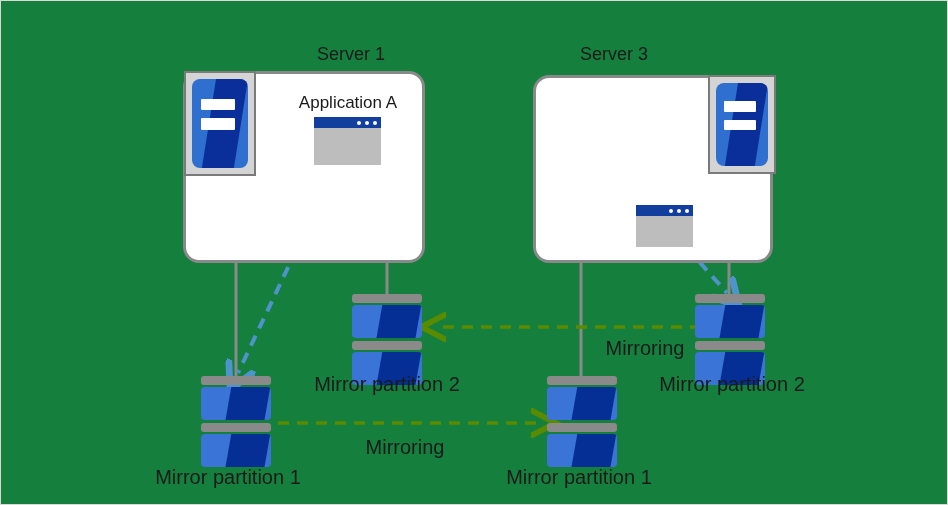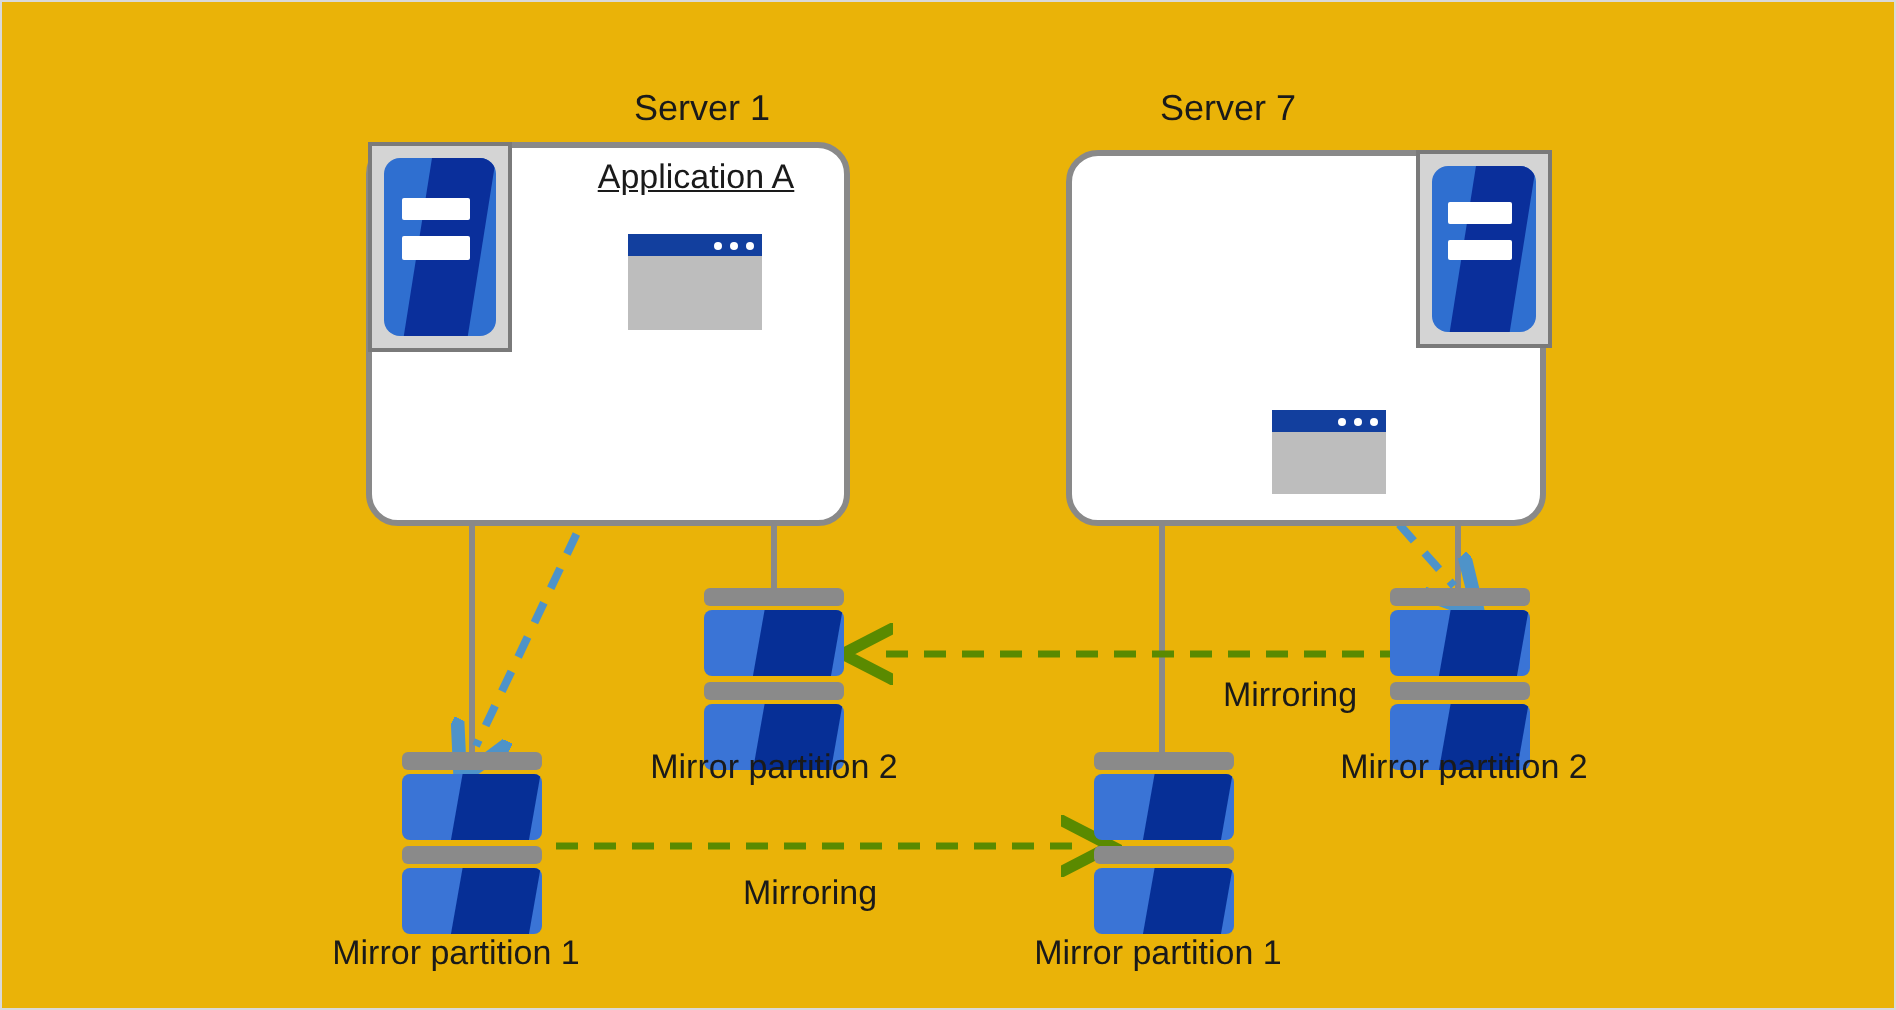--- a/index.html
+++ b/index.html
@@ -3,39 +3,39 @@
 <meta charset="utf-8">
 <style>
   html,body{margin:0;padding:0;background:#ffffff;}
   body{
     font-family:"Liberation Sans", sans-serif;
     -webkit-font-smoothing:antialiased;
   }
   #canvas{
     position:relative;
     width:948px;height:505px;
-    background:#eab308;
+    background:#15803d;
     border:1px solid #d9d9d9;
     box-sizing:border-box;
     overflow:hidden;
   }
   #svg-layer{
     position:absolute;left:0;top:0;width:948px;height:505px;
   }
   .lbl{
     position:absolute;
     color:#1a1a1a;
     font-size:17px;
     line-height:20px;
     white-space:nowrap;
     font-family:"Liberation Sans", sans-serif;
   }
   .lbl.center{transform:translateX(-50%);}
   .srv-title{font-size:18px;}
-  .mir-lbl{font-size:17px;}
+  .mir-lbl{font-size:20px;}
 
   
   .server-box{
     position:absolute;
     border:3px solid #898989;
     border-radius:16px;
     background:#ffffff;
     box-sizing:border-box;
   }
   
@@ -157,31 +157,31 @@
 
   <div class="server-box" style="left:182px;top:70px;width:242px;height:192px;"></div>
 
   <div class="server-icon" style="left:183px;top:70px;width:72px;height:105px;">
     <div class="body">
       <div class="bar b1"></div>
       <div class="bar b2"></div>
     </div>
   </div>
 
-  <div class="lbl center" style="left:347px;top:78px;text-decoration:underline;">Application A</div>
+  <div class="lbl center" style="left:347px;top:92px;">Application A</div>
 
   <div class="app-icon" style="left:313px;top:116px;width:67px;height:48px;">
     <div class="titlebar">
       <span class="dot d1"></span>
       <span class="dot d2"></span>
       <span class="dot d3"></span>
     </div>
   </div>
 
-  <div class="lbl srv-title center" style="left:613px;top:43px;">Server 7</div>
+  <div class="lbl srv-title center" style="left:613px;top:43px;">Server 3</div>
 
   <div class="server-box" style="left:532px;top:74px;width:240px;height:188px;"></div>
 
   <div class="server-icon" style="left:707px;top:74px;width:68px;height:99px;">
     <div class="body">
       <div class="bar b1"></div>
       <div class="bar b2"></div>
     </div>
   </div>
 

